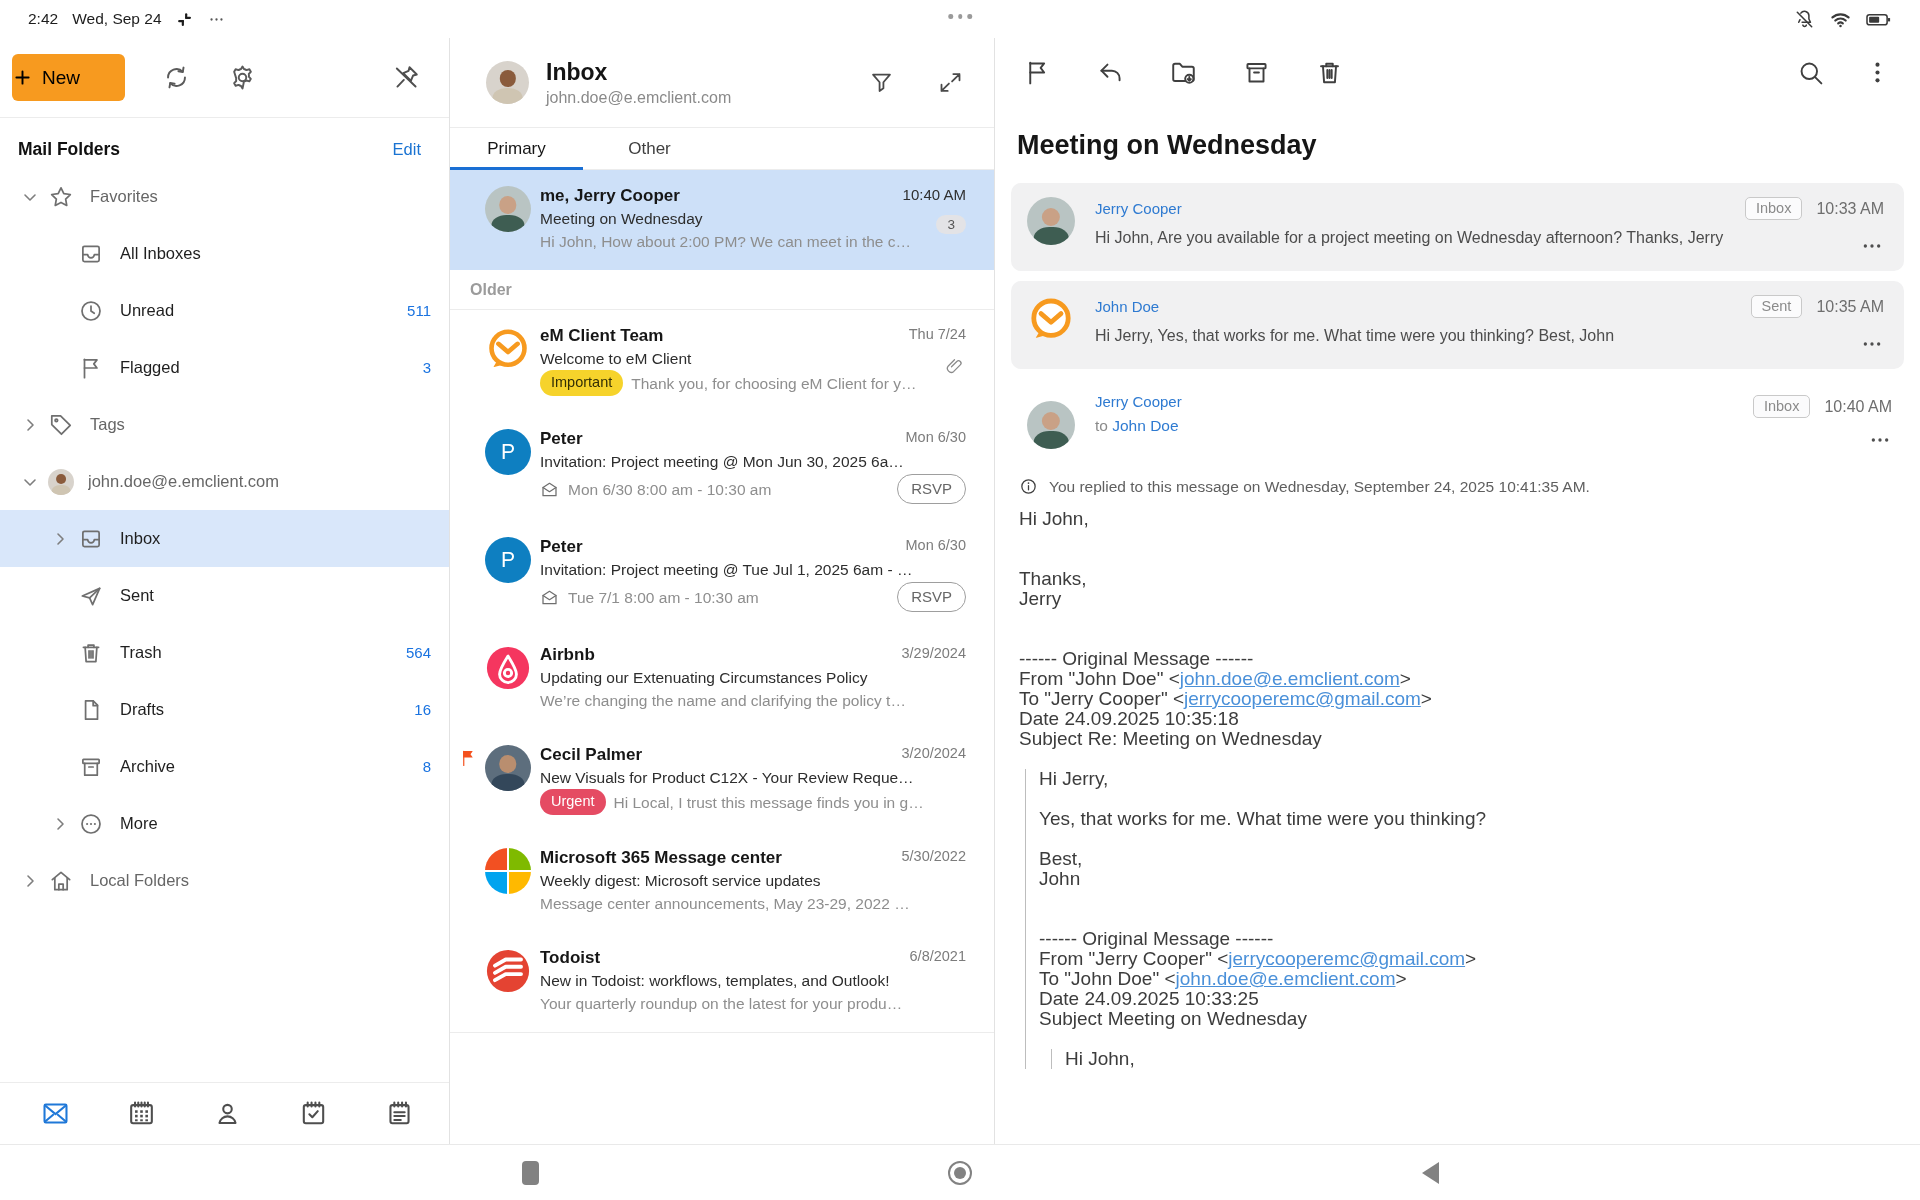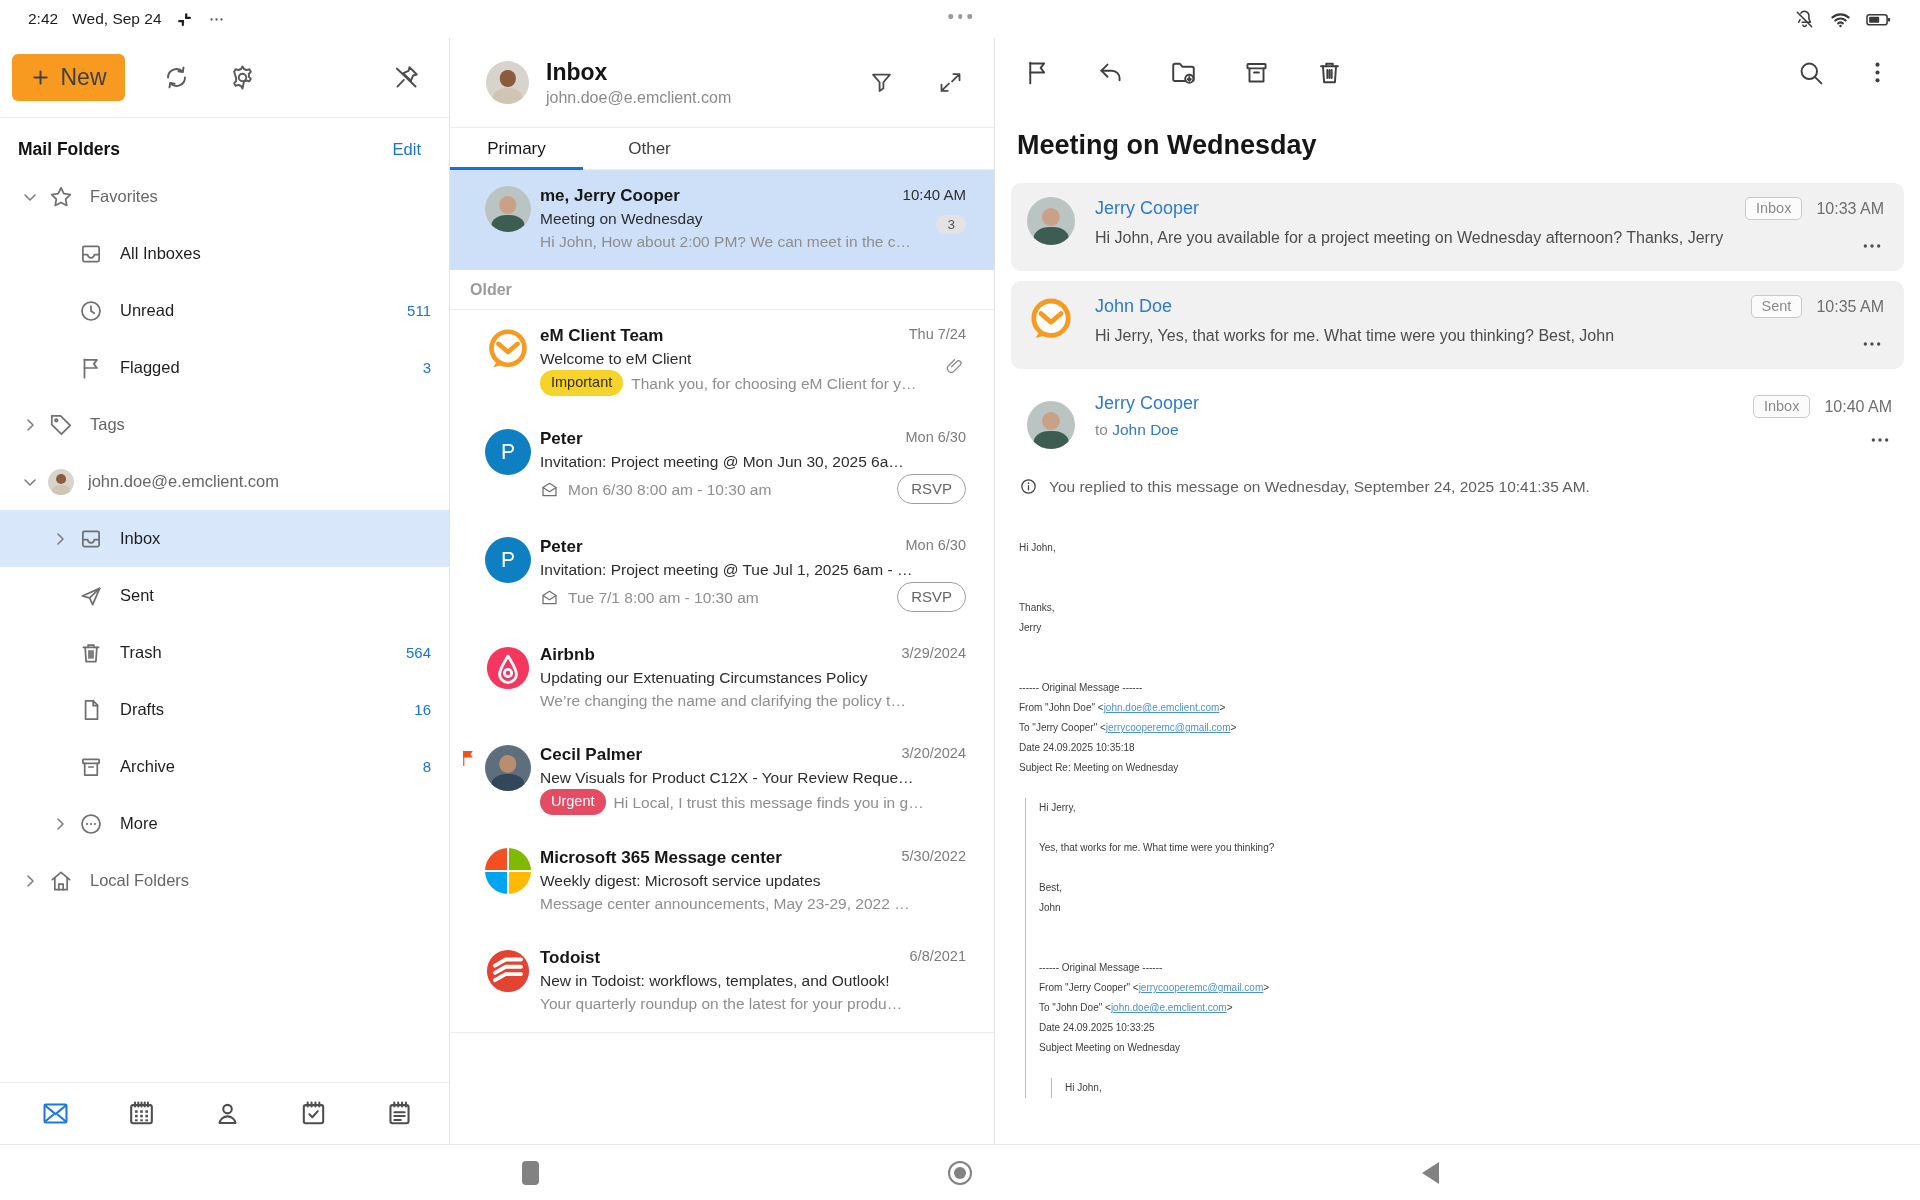--- a/index.html
+++ b/index.html
@@ -15,22 +15,22 @@
   .sb-handle{position:absolute;left:50%;top:14px;transform:translateX(-50%);display:flex;gap:5px}
   .sb-handle i{width:4.5px;height:4.5px;border-radius:50%;background:#9a9a9a;display:block}
   .sb-right{margin-left:auto;display:flex;align-items:center;gap:13px;color:#3a3a3a}
   .sb-right .ic{width:23px;height:23px}
 
   .app{flex:1;display:flex;min-height:0;border-bottom:1px solid #e9e9e9}
 
   
   .sidebar{width:450px;flex:none;border-right:1px solid #e2e2e2;display:flex;flex-direction:column;min-height:0}
   .side-toolbar{height:80px;flex:none;display:flex;align-items:center;padding:0 28px 0 12px;border-bottom:1px solid #ececec}
-  .btn-new{width:113px;height:47px;border:none;border-radius:6px;background:#f79a1f;color:#404040;
-    font-size:23px;font-family:inherit;display:flex;align-items:center;justify-content:center;gap:9px;cursor:pointer}
+  .btn-new{width:113px;height:47px;border:none;border-radius:6px;background:#f79a1f;color:#000000;
+    font-size:19px;font-family:inherit;display:flex;align-items:center;gap:9px;cursor:pointer}
   .btn-new .ic{width:21px;height:21px}
   .tool-ic{width:29px;height:29px;color:#5a5a5a;margin-left:37px;cursor:pointer}
   .tool-ic.pin{margin-left:auto;color:#4f4f4f}
   .mf-row{display:flex;align-items:baseline;padding:21px 28px 8px 18px;flex:none}
   .mf-title{font-size:17.5px;font-weight:700;color:#111}
   .mf-edit{margin-left:auto;font-size:16.5px;color:#1a73d2;cursor:pointer}
   .tree{flex:1;min-height:0;overflow:hidden}
   .row{height:57px;display:flex;align-items:center;padding:0 18px;font-size:16.5px;color:#1f1f1f;cursor:pointer}
   .row .chev{width:24px;height:24px;color:#7e7e7e;flex:none;margin-right:6px}
   .row .chevslot{width:30px;flex:none}
@@ -94,36 +94,36 @@
   
   .right{flex:1;display:flex;flex-direction:column;min-width:0;min-height:0}
   .rp-toolbar{height:68px;flex:none;display:flex;align-items:center;padding:0 28px;gap:44px}
   .rp-ic{width:29px;height:29px;color:#3f3f3f;cursor:pointer;flex:none}
   .rp-right{margin-left:auto;display:flex;gap:38px}
   .rp-body{flex:1;min-height:0;overflow:hidden;padding:0 16px}
   .rp-subject{font-size:27px;font-weight:600;color:#161616;margin:24px 6px 22px}
   .msg-card{background:#f1f1f2;border-radius:10px;margin-bottom:10px;padding:14px 20px 16px 84px;position:relative;min-height:88px}
   .msg-card .avatar,.msg-open .avatar{position:absolute;left:16px;top:14px;width:48px;height:48px}
   .m-top{display:flex;align-items:center}
-  .m-from{color:#2e7ad1;font-size:18px;font-weight:500;cursor:pointer}
+  .m-from{color:#2e7ad1;font-size:15px;font-weight:500;cursor:pointer}
   .m-meta{margin-left:auto;display:flex;align-items:center;gap:14px}
   .folder-badge{border:1px solid #c9c9c9;border-radius:5px;padding:2px 10px 3px;font-size:14.5px;color:#8b8b8b;background:#fbfbfc}
   .m-time{font-size:16px;color:#6e6e6e}
   .m-preview{margin-top:9px;font-size:16px;color:#4c4c4c;padding-right:46px;white-space:nowrap;overflow:hidden}
   .kebab-h{position:absolute;right:22px;bottom:20px;width:20px;height:10px;color:#4f4f4f;cursor:pointer}
   .msg-open{position:relative;padding:12px 6px 0 0}
   .mo-head{position:relative;padding:2px 6px 0 84px;min-height:62px;margin-left:0}
   .msg-open .avatar{left:16px;top:10px}
   .mo-to{margin-top:7px;font-size:15.5px;color:#8a8a8a}
   .mo-to b{color:#2e7ad1;font-weight:400;cursor:pointer}
   .mo-meta{position:absolute;right:6px;top:4px;display:flex;align-items:center;gap:14px}
   .mo-kebab{position:absolute;right:8px;top:44px;width:20px;height:10px;color:#4f4f4f;cursor:pointer}
   .mo-info{display:flex;align-items:center;gap:11px;margin:24px 0 0 8px;color:#5f5f5f;font-size:15.5px}
   .mo-info .ic{width:19px;height:19px;color:#3f3f3f;flex:none}
-  .mo-body{margin:42px 0 0 8px;font-size:10px;color:#3c3c3c}
+  .mo-body{margin:13px 0 0 8px;font-size:19px;color:#3c3c3c}
   .bl{min-height:20px;line-height:20px}
   .bl.q1{border-left:1px solid #bdbdbd;padding-left:13px;margin-left:6px}
   .q2w{display:block;border-left:1px solid #bdbdbd;padding-left:13px;margin-left:12px;min-height:20px}
   .blk{color:#4a90d9;text-decoration:underline;cursor:pointer}
 
   
   .android-nav{height:55px;flex:none;position:relative;background:#fff}
   .nav-btn{position:absolute;top:0;width:56px;height:55px;display:flex;align-items:center;justify-content:center;cursor:pointer}
   .nav-recents i{display:block;width:17px;height:24px;border-radius:4px;background:#828282}
   .nav-home i{display:block;width:24px;height:24px;border:2px solid #828282;border-radius:50%;position:relative}

